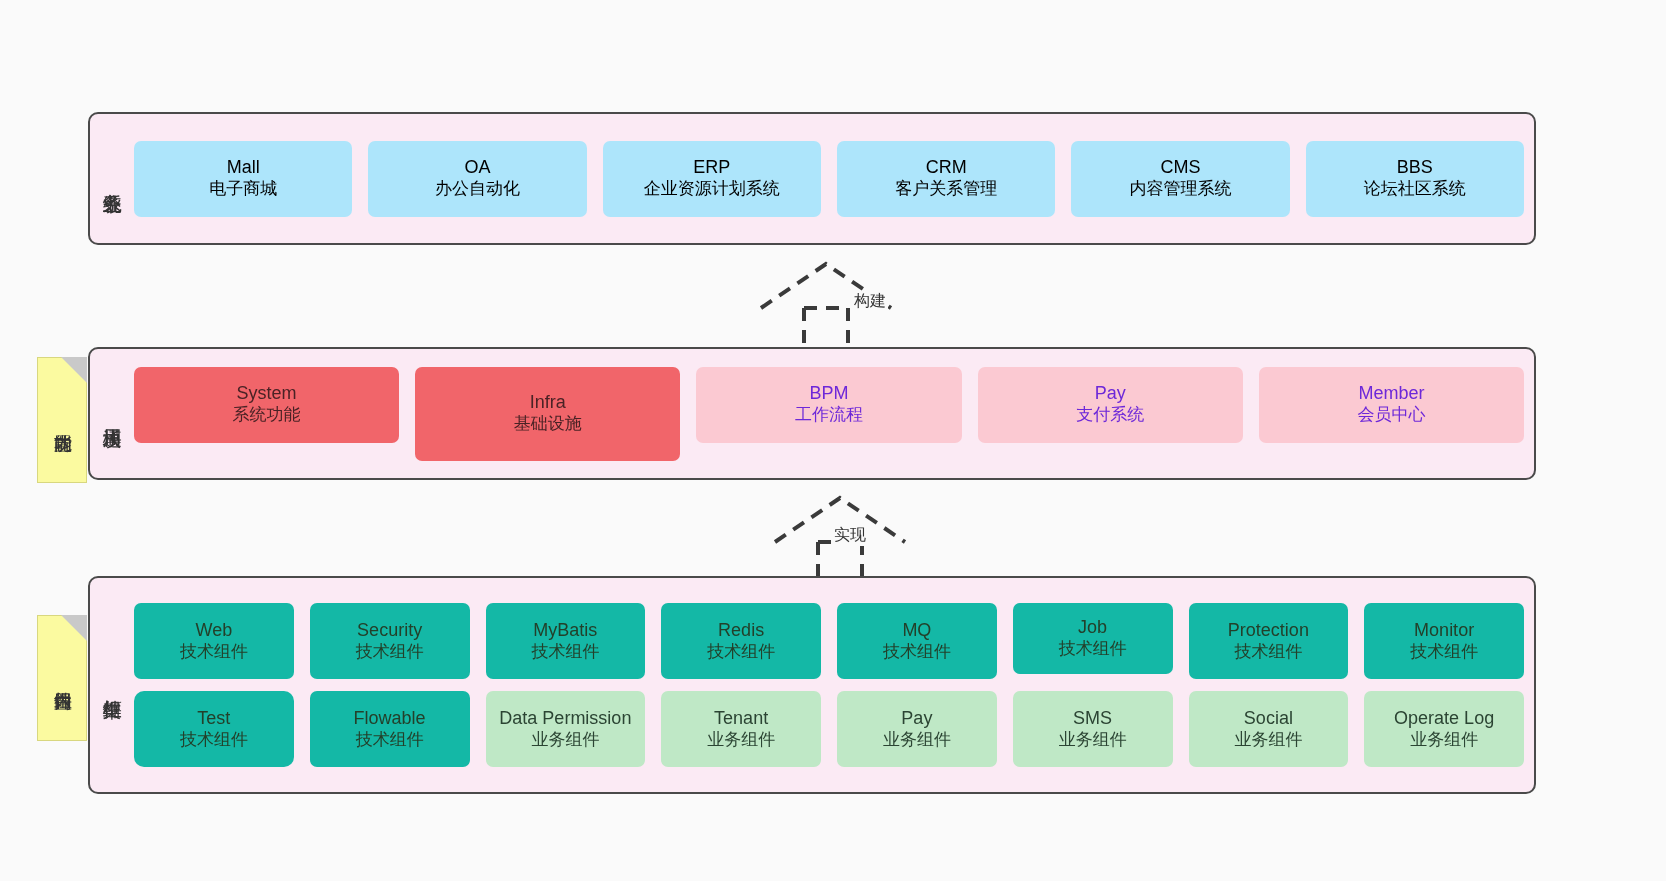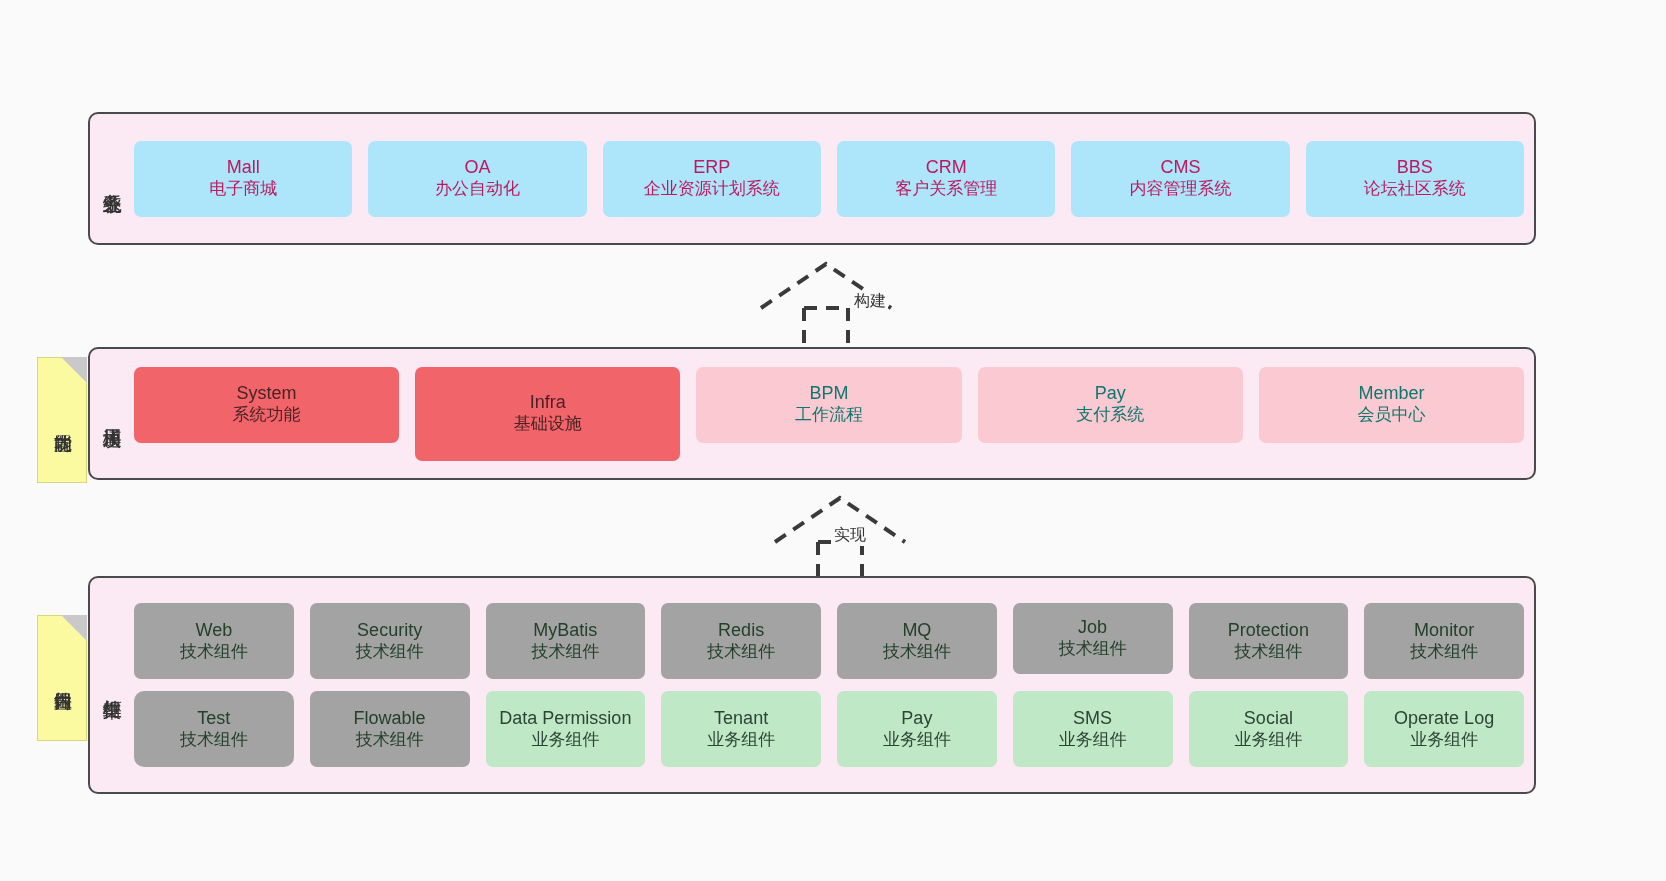--- a/index.html
+++ b/index.html
@@ -68,24 +68,24 @@
     align-items: center;
     justify-content: center;
     box-sizing: border-box;
     text-align: center;
     line-height: 1.22;
     user-select: none;
   }
   .card .t-en { font-size: 18px; }
   .card .t-cn { font-size: 17px; }
 
-  .c-blue       { background: #ade5fb; color: #be185d; }
+  .c-blue       { background: #ade5fb; color: #000000; }
   .c-red        { background: #f1656a; color: #4a2225; }
-  .c-pink       { background: #fbc9d2; color: #0f766e; }
-  .c-green      { background: #a3a3a3; color: #23402a; }
+  .c-pink       { background: #fbc9d2; color: #6d28d9; }
+  .c-green      { background: #14b8a6; color: #23402a; }
   .c-lightgreen { background: #bfe8c6; color: #2b4433; }
 
   
   .note {
     position: absolute;
     background: #fbfaa0;
     border: 1px solid #d8d77f;
     box-sizing: border-box;
     display: flex;
     align-items: center;

